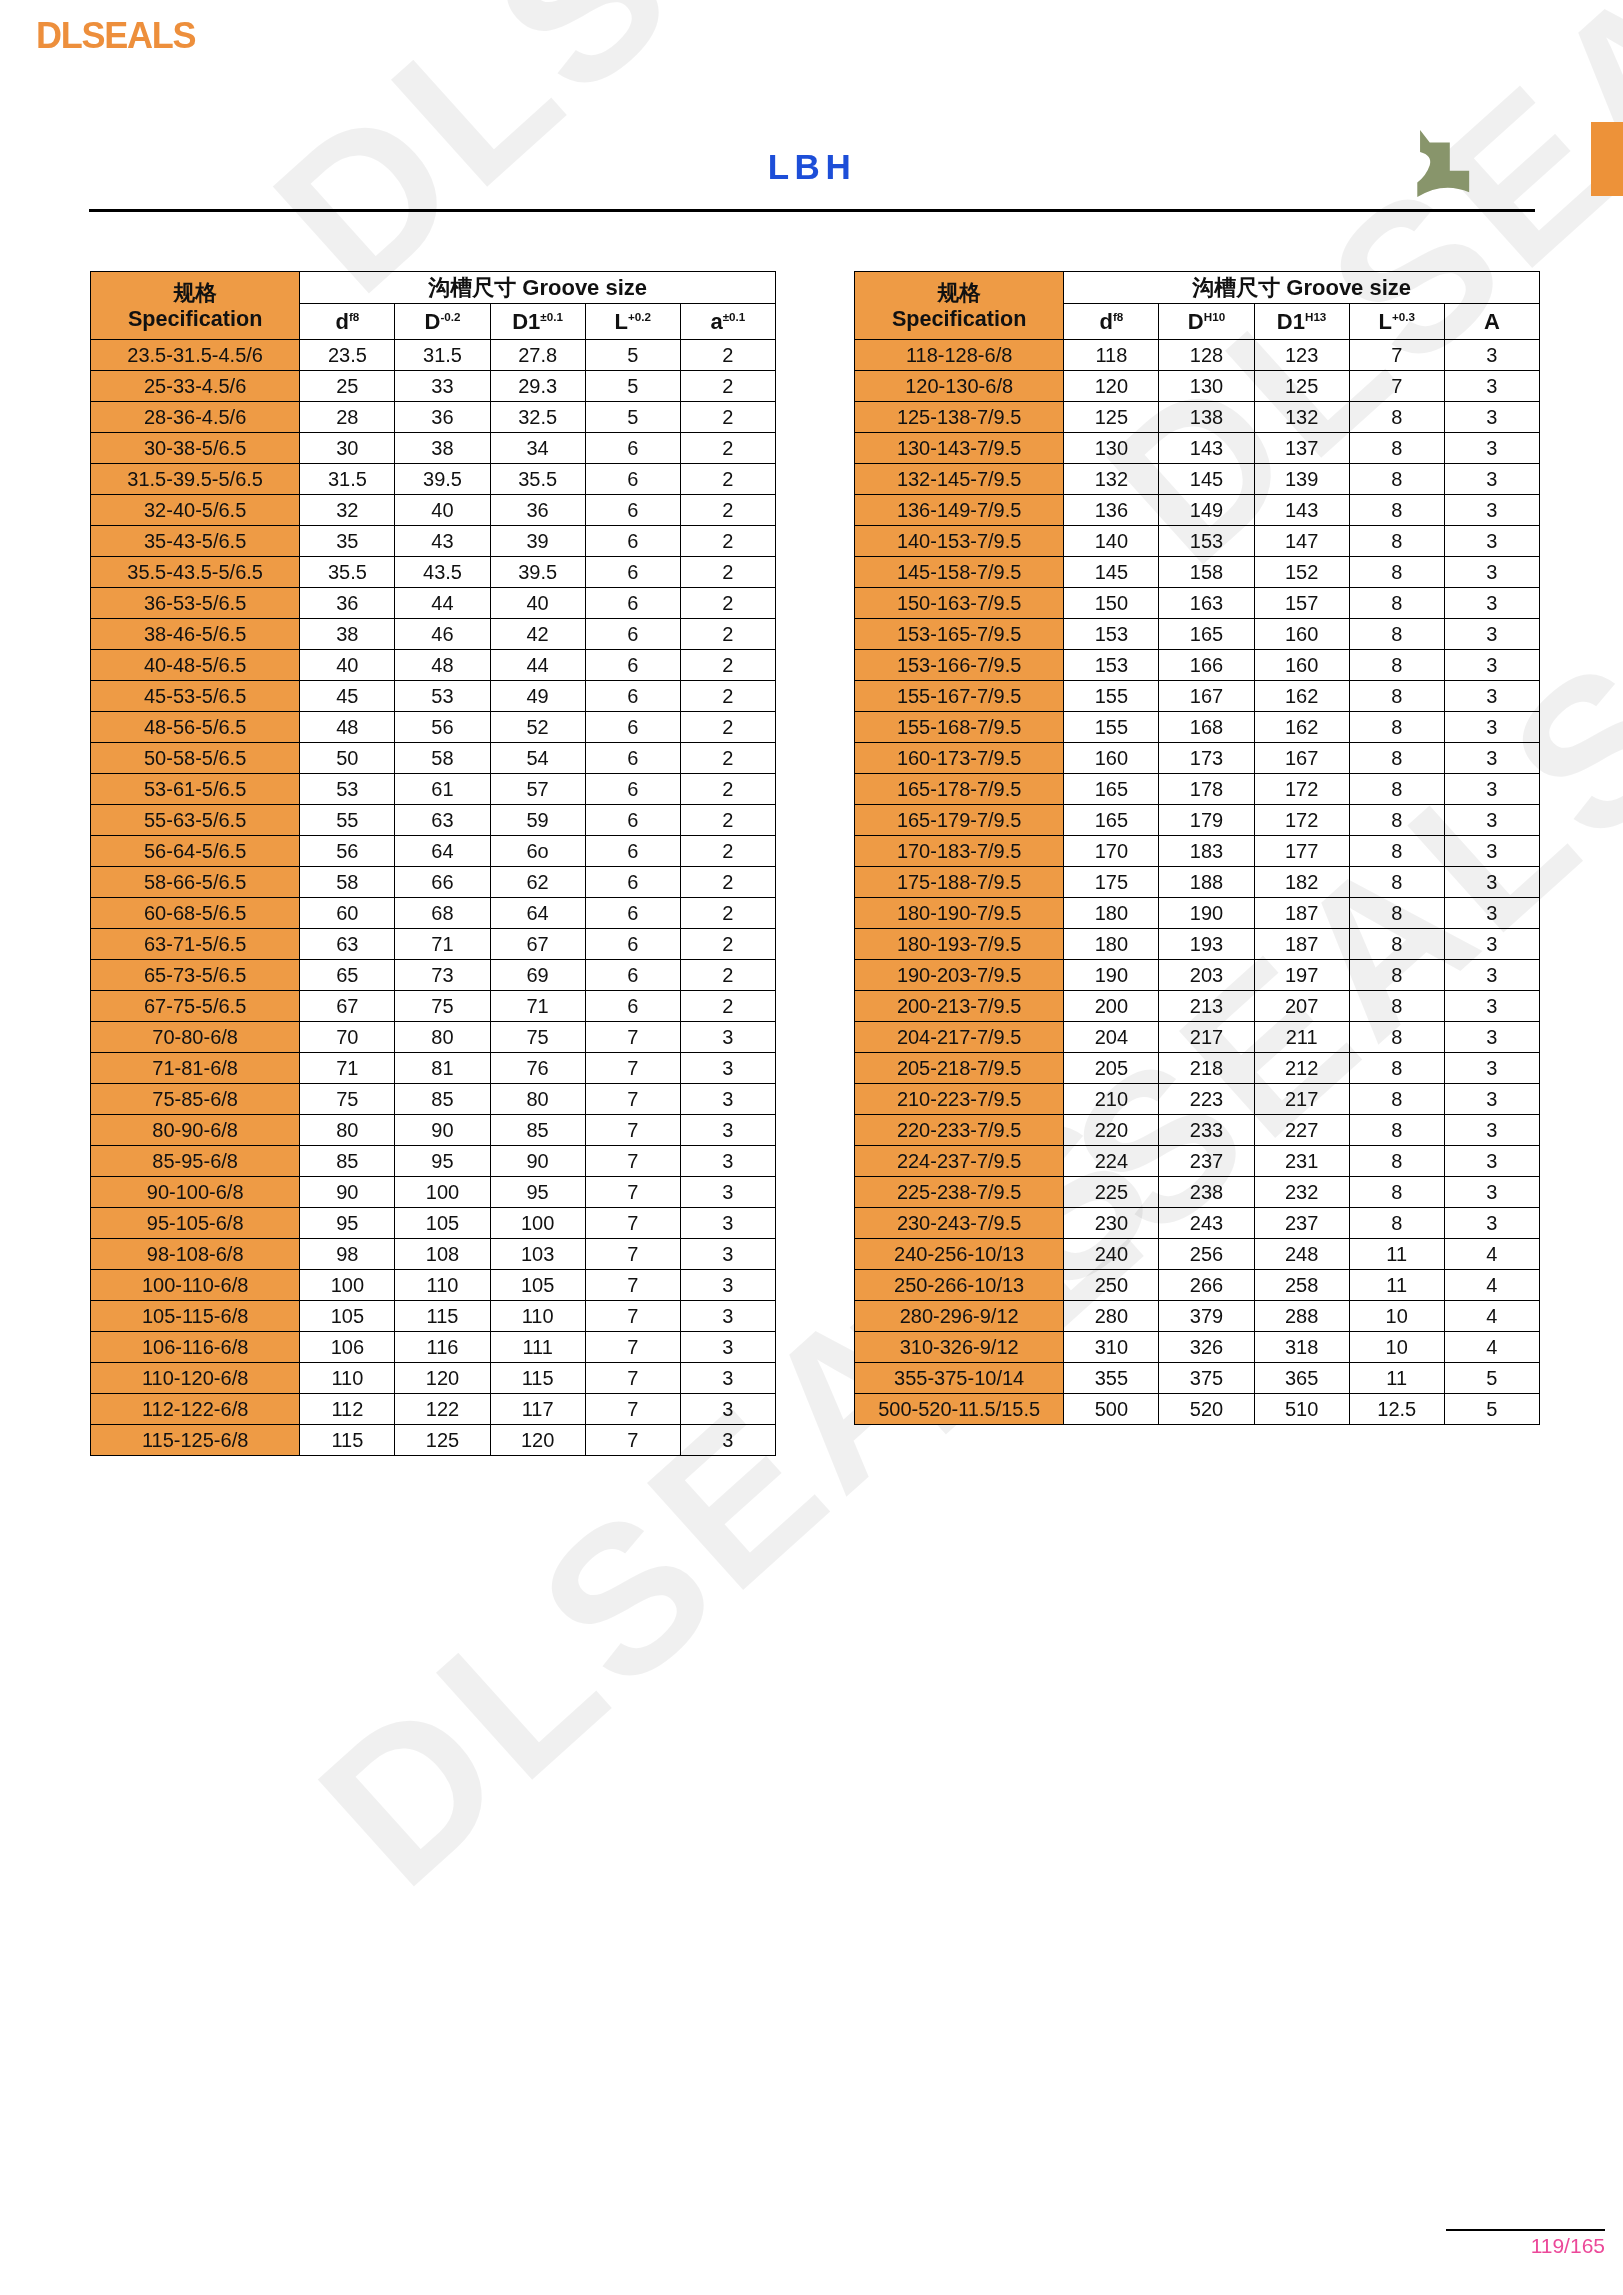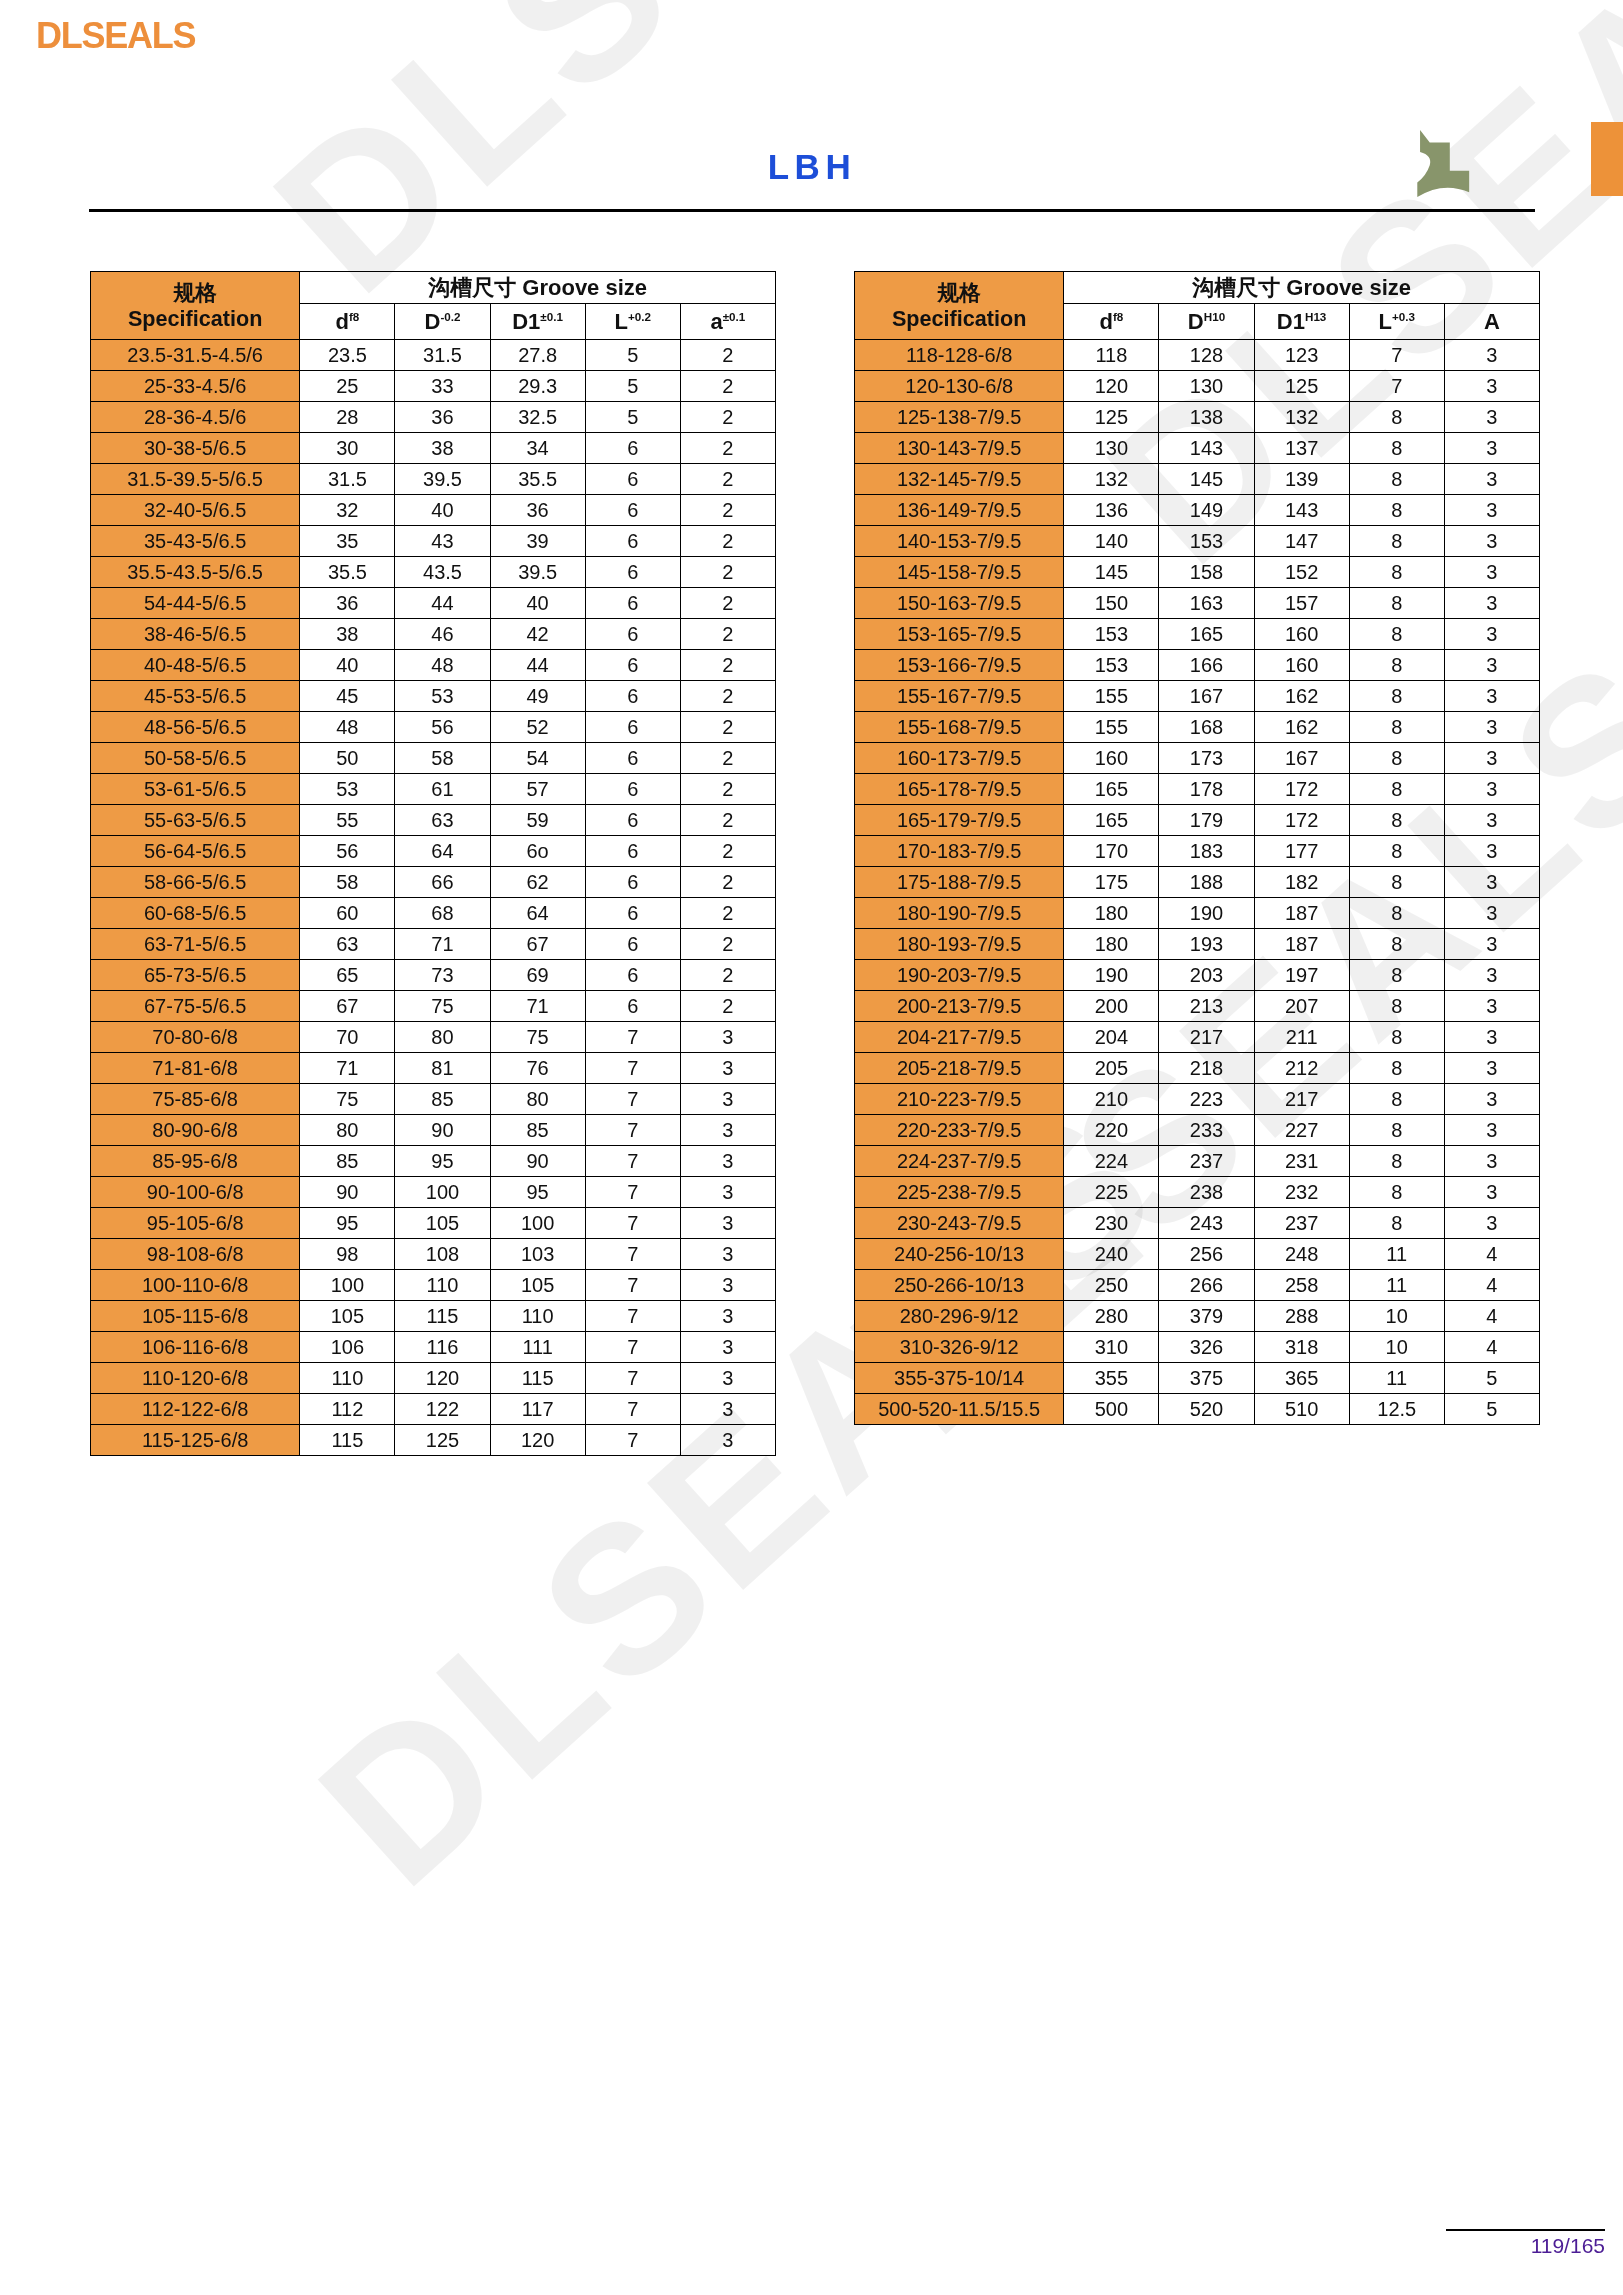--- a/index.html
+++ b/index.html
@@ -169,21 +169,21 @@
     background: #000000;
     z-index: 5;
   }
   .page-num {
     position: absolute;
     left: 1446px;
     width: 159px;
     top: 2234px;
     text-align: right;
     font-size: 21px;
-    color: #4c1d95;
+    color: #ec4899;
     z-index: 5;
   }
 </style>
 </head>
 <body>
 
 <div class="watermark-layer">
   <div class="wm wm-a">DLSEALS</div>
   <div class="wm wm-b">DLSEALS</div>
   <div class="wm wm-c">DLSEALS</div>
@@ -285,21 +285,21 @@
         </tr>
         <tr>
           <td class="cell-spec">35.5-43.5-5/6.5</td>
           <td class="cell-num">35.5</td>
           <td class="cell-num">43.5</td>
           <td class="cell-num">39.5</td>
           <td class="cell-num">6</td>
           <td class="cell-num">2</td>
         </tr>
         <tr>
-          <td class="cell-spec">54-44-5/6.5</td>
+          <td class="cell-spec">36-53-5/6.5</td>
           <td class="cell-num">36</td>
           <td class="cell-num">44</td>
           <td class="cell-num">40</td>
           <td class="cell-num">6</td>
           <td class="cell-num">2</td>
         </tr>
         <tr>
           <td class="cell-spec">38-46-5/6.5</td>
           <td class="cell-num">38</td>
           <td class="cell-num">46</td>

